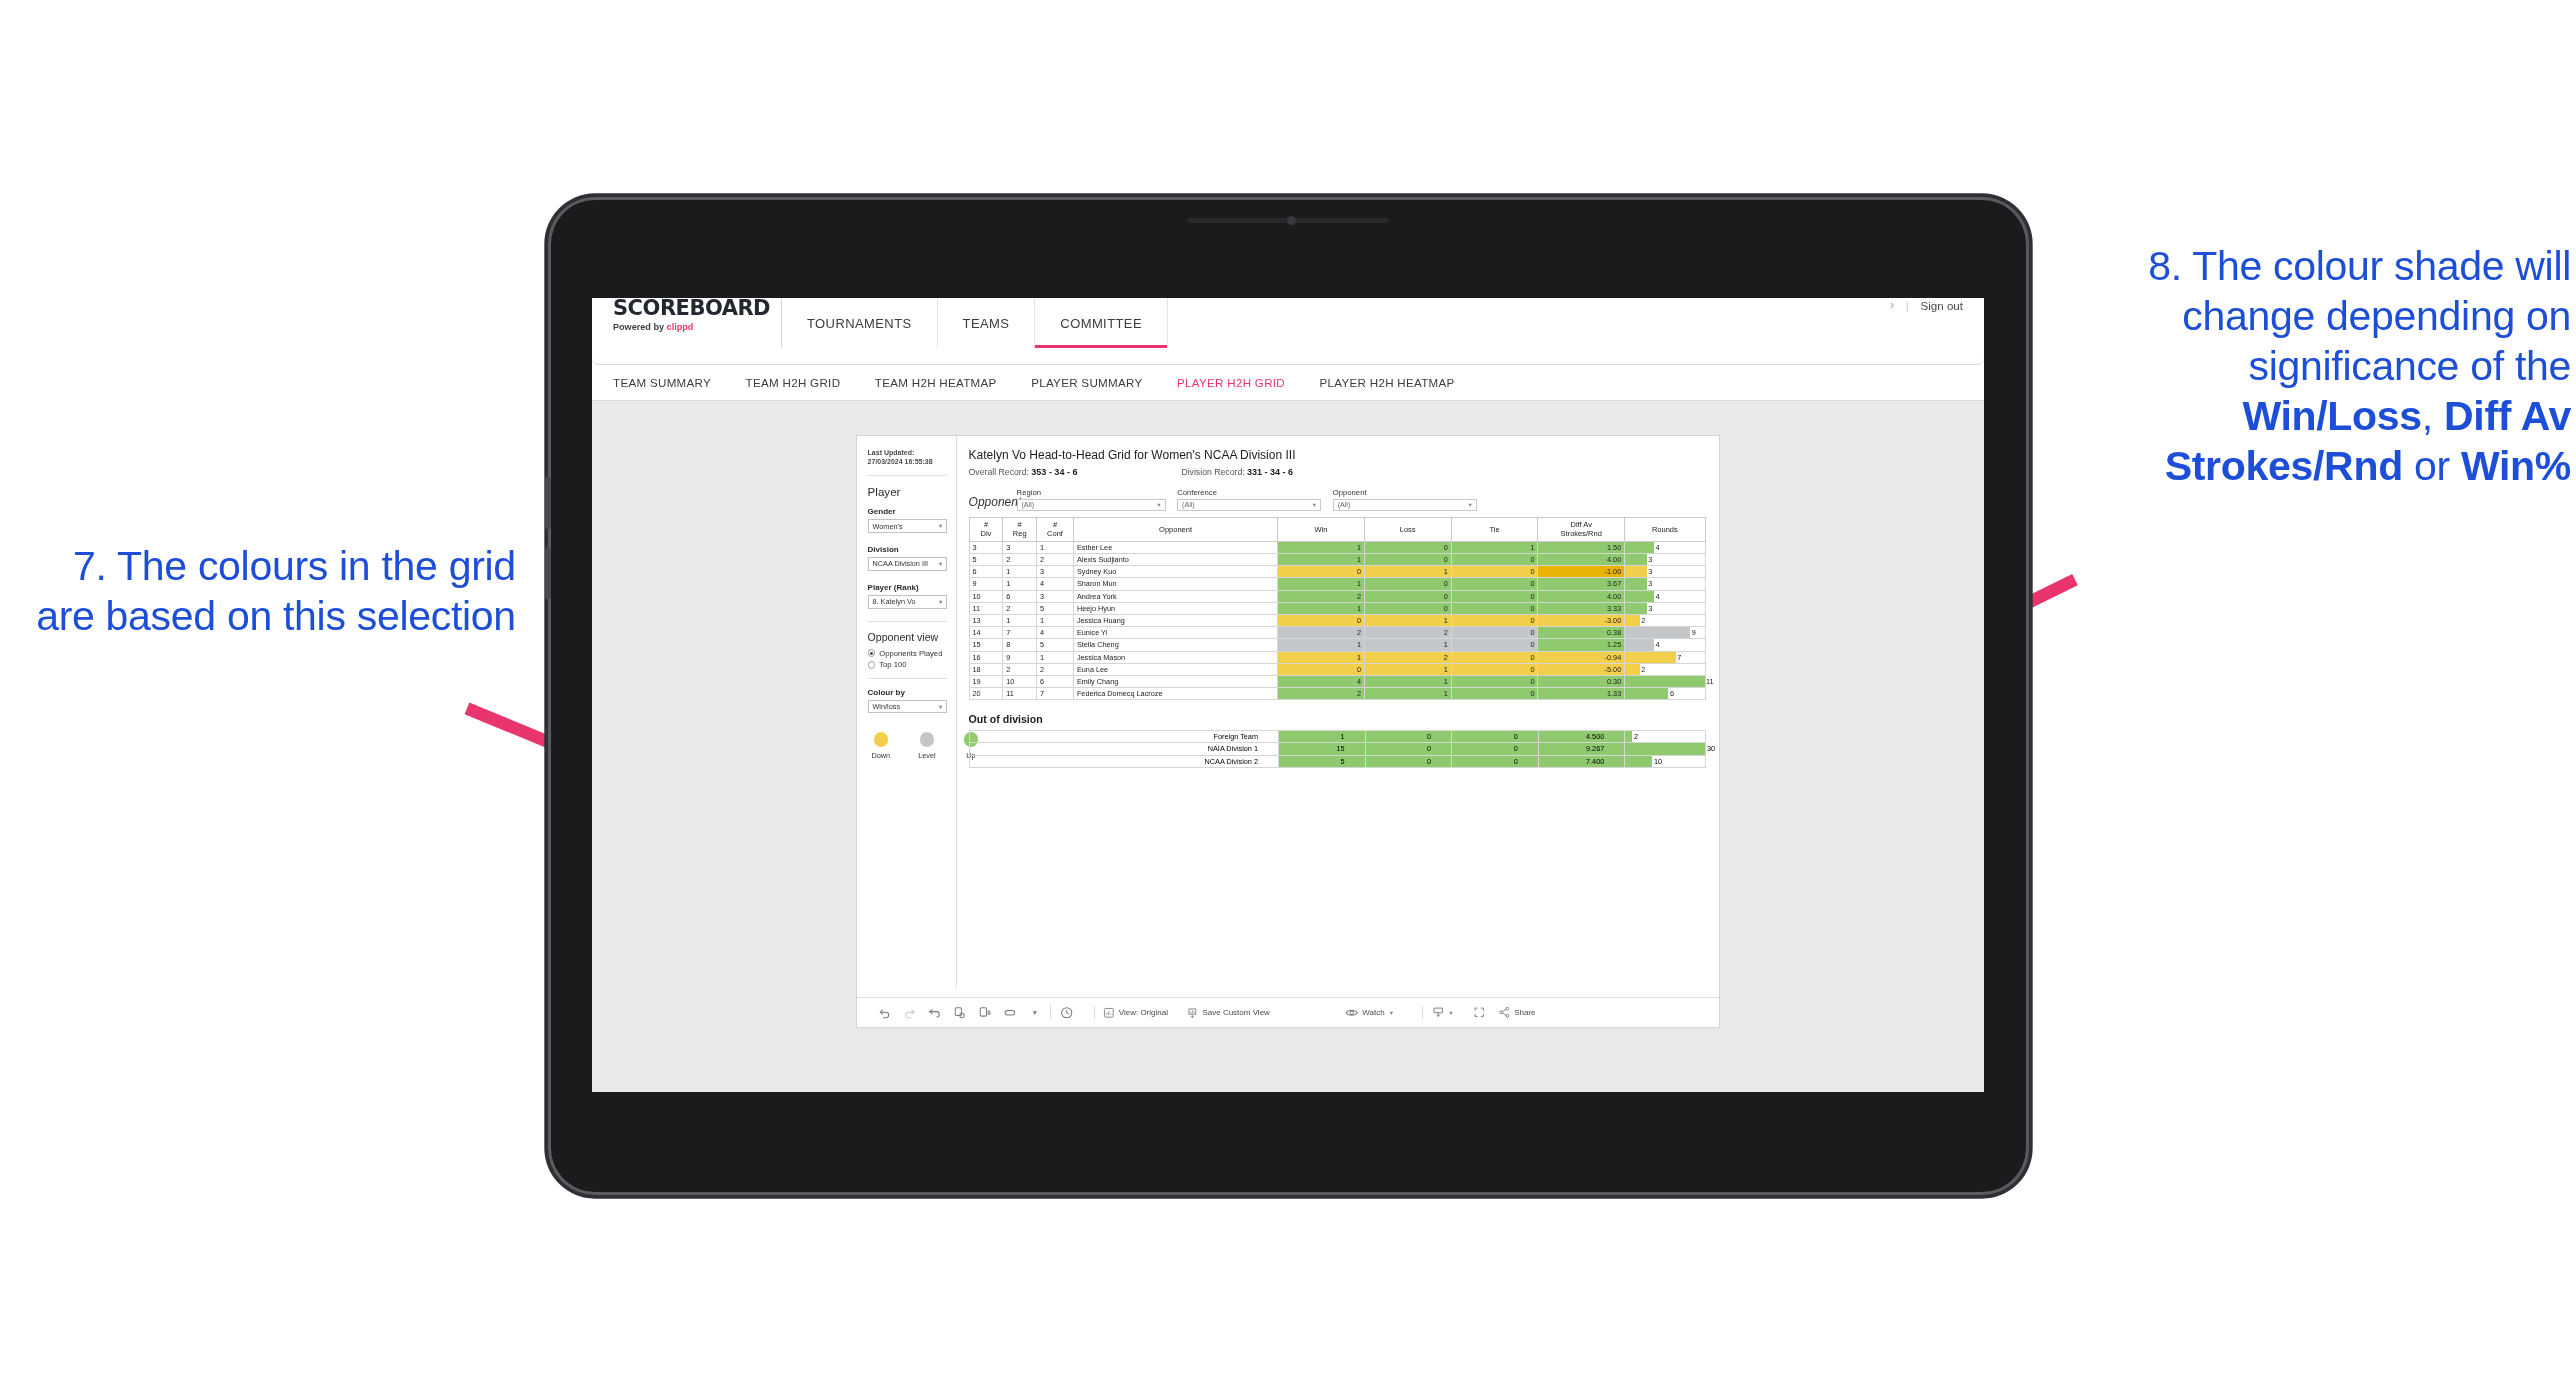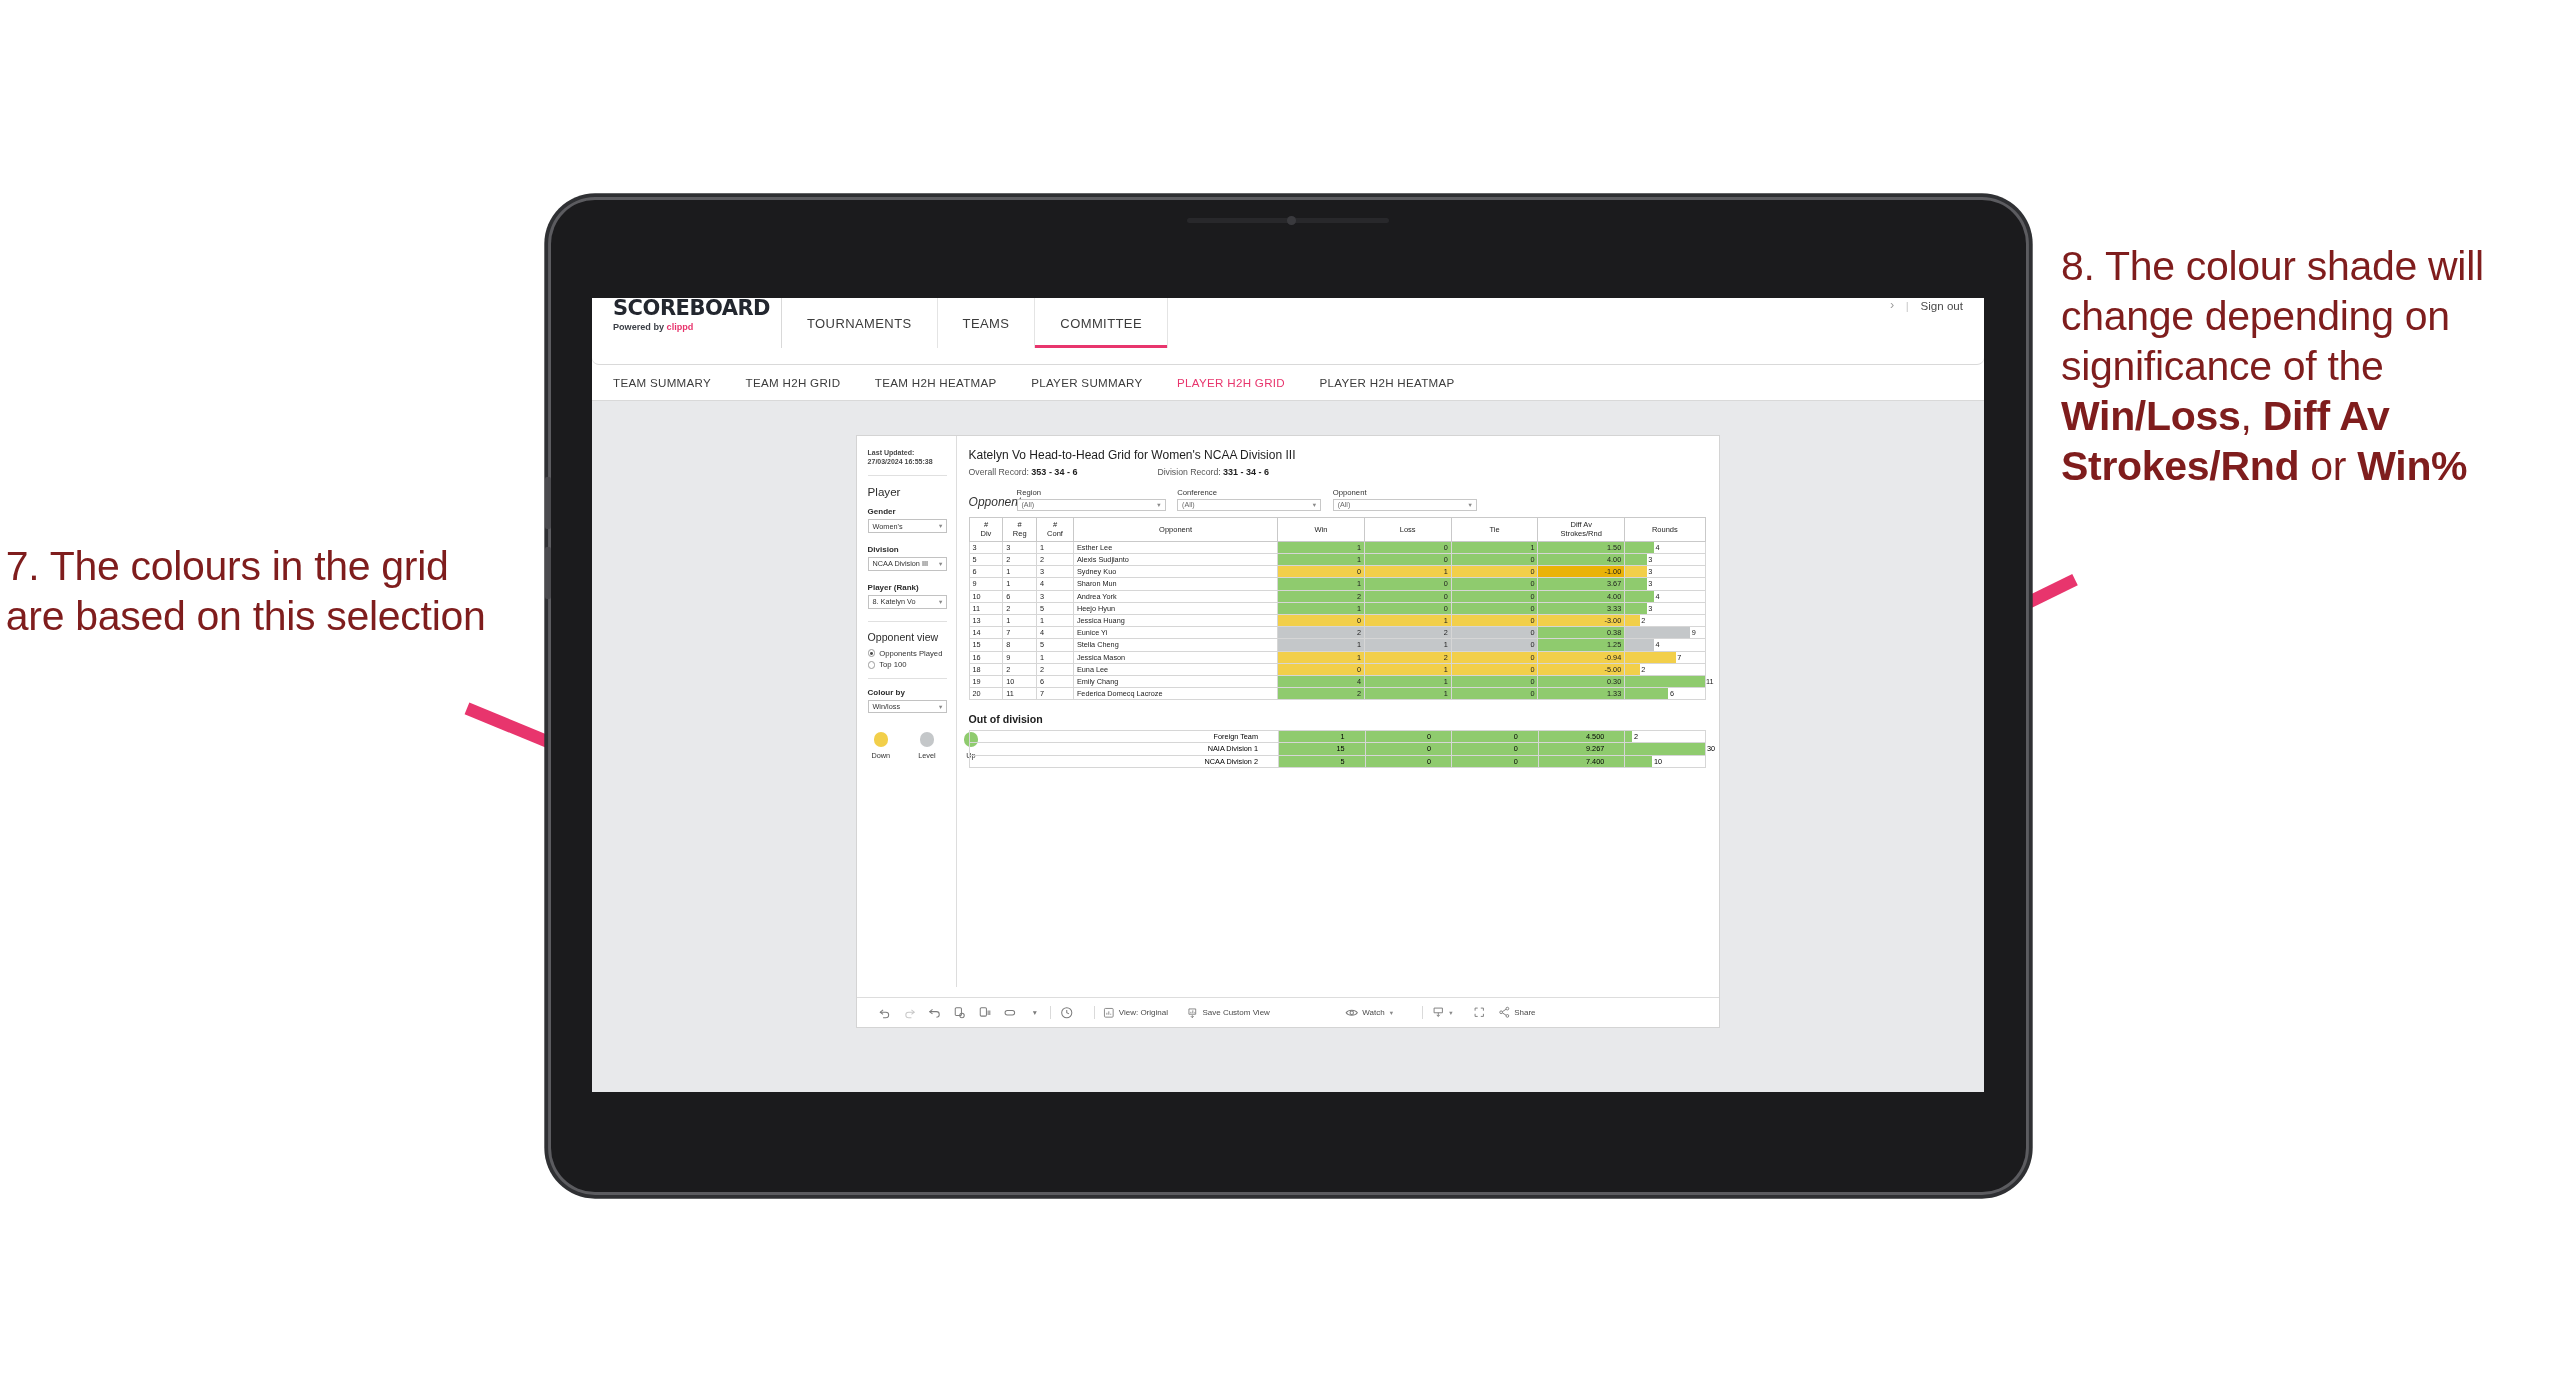--- a/index.html
+++ b/index.html
@@ -7,23 +7,24 @@
     width: 2576px; height: 1386px;
     background: #ffffff;
     font-family: "Liberation Sans", sans-serif;
     overflow: hidden;
   }
   .stage { position: relative; width: 2576px; height: 1386px; }
 
   
   .anno {
     position: absolute;
-    color: #7f1d1d;
+    color: #1d4ed8;
     line-height: 1.22;
     letter-spacing: -0.3px;
+    text-align: right;
   }
   .anno-left { left: 5.8px; top: 541px; width: 510px; font-size: 41px; }
   .anno-right { left: 2061px; top: 241px; width: 510px; font-size: 41px; }
   .anno b { font-weight: 700; }
 
   .arrow { position: absolute; }
 
   
   .tablet {
     position: absolute; left: 551px; top: 200px;
@@ -121,21 +122,21 @@
   .legend { display: flex; gap: 28px; margin-top: 19px; padding-left: 3.9px; }
   .legend-item { text-align: center; width: 21px; }
   .dot { width: 14.4px; height: 14.4px; border-radius: 50%; margin: 0 auto 4.8px; }
   .legend-label { font-size: 7.3px; color: #333; }
 
   
   .main { flex: 1; padding: 11.6px 13.5px 0 11.6px; }
   .viz-title { font-size: 12px; color: #1d1d1d; margin-bottom: 5.8px; }
   .records { display: flex; font-size: 8.7px; color: #555; margin-bottom: 10.6px; }
   .records b { color: #1d1d1d; font-size: 9px; }
-  .rec-2 { margin-left: 80px; }
+  .rec-2 { margin-left: 104px; }
 
   .filters { display: flex; align-items: flex-end; margin-bottom: 5.8px; }
   .filters-label { font-size: 12px; color: #333; width: 48px; padding-bottom: 1.9px; font-style: italic; }
   .filter-col { margin-right: 11.6px; }
   .filter-col .cap { font-size: 7.7px; color: #333; margin-bottom: 1.9px; }
   .filter-sel {
     height: 12.5px; border: 1px solid #c8c8c8; background: #fff;
     display: flex; align-items: center; justify-content: space-between;
     padding: 0 2.9px 0 3.9px; font-size: 7.1px; color: #666;
   }

